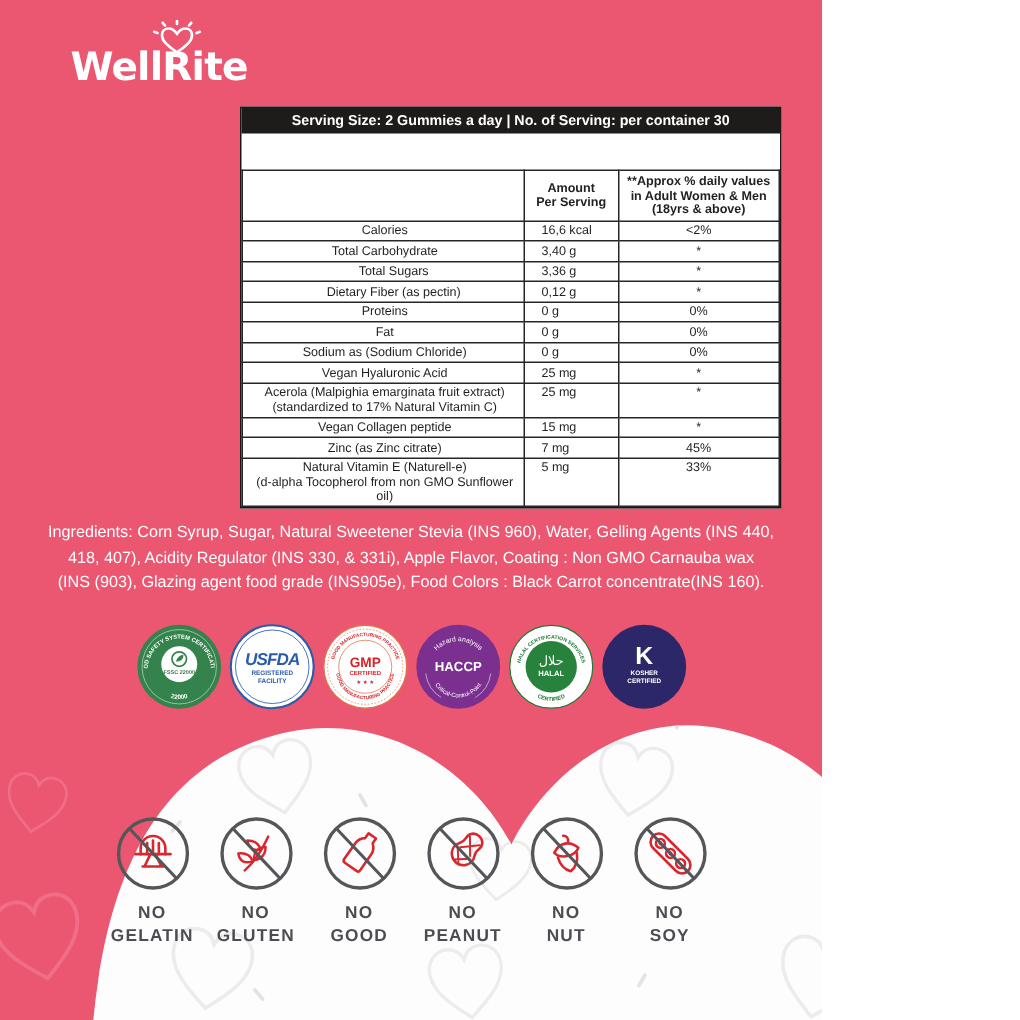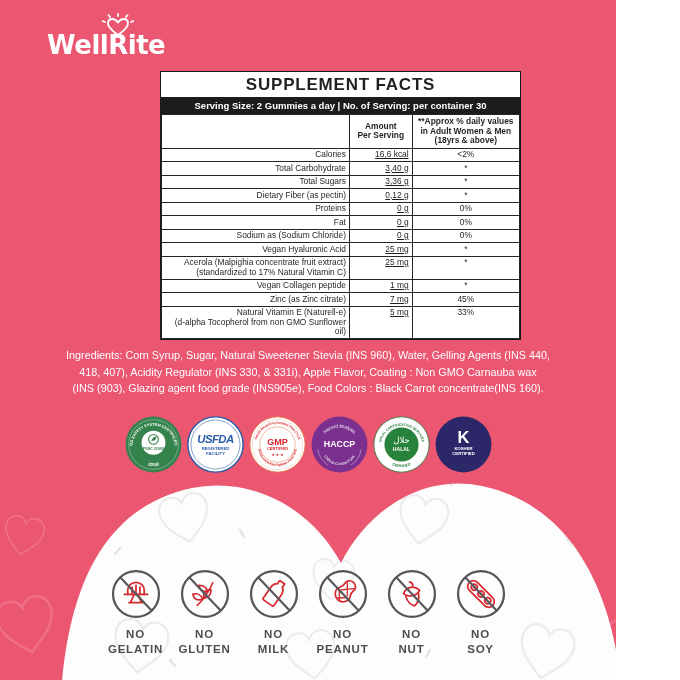--- a/index.html
+++ b/index.html
@@ -1,56 +1,56 @@
 <!DOCTYPE html>
 <html><head>
 <meta charset="utf-8">
 <style>
   html,body{margin:0;padding:0;}
-  .canvas{position:relative;width:616px;height:680px;background:#eb5670;overflow:hidden;
+  .canvas{position:relative;width:548px;height:680px;background:#eb5670;overflow:hidden;
           font-family:"Liberation Sans",sans-serif;}
 
   
   .logo{position:absolute;left:47px;top:13px;width:160px;height:52px;}
   .logo-spark{position:absolute;left:50px;top:0;}
   .logo-text{position:absolute;left:0;top:17px;font-family:"DejaVu Sans",sans-serif;
              font-weight:bold;font-size:26px;color:#ffffff;letter-spacing:-0.5px;}
 
   
   .sf-box{position:absolute;left:160px;top:71px;width:361px;background:#ffffff;
           border:1.5px solid #191919;box-sizing:border-box;color:#231f20;}
   .sf-title{text-align:center;font-weight:bold;font-size:17px;letter-spacing:0.8px;padding:3px 0 2px;}
   .sf-serving{background:#1d1c1a;color:#ffffff;font-weight:bold;font-size:9.5px;
               text-align:center;padding:3px 0;}
-  .sf-table{width:100%;border-collapse:collapse;table-layout:fixed;}
+  .sf-table{width:100%;border-collapse:collapse;table-layout:fixed;margin-top:24px;}
   .sf-table th,.sf-table td{border:1px solid #262626;font-size:8.4px;line-height:9.5px;
               padding:1.5px 3px;vertical-align:top;}
   .sf-table col.c1{width:52.5%;} .sf-table col.c2{width:17.5%;} .sf-table col.c3{width:30%;}
   .sf-table th{font-weight:bold;text-align:center;vertical-align:middle;padding:2px 4px;}
   th.c-amt{white-space:pre-line;}
-  td.c-name{text-align:right;padding-left:5px;}
+  td.c-name{text-align:center;padding-left:5px;}
   td.c-name.indent{padding-left:17px;}
-  td.c-amt{text-align:right;padding-left:11px;text-decoration:underline;}
+  td.c-amt{text-align:left;padding-left:11px;}
   td.c-dv{text-align:center;}
 
   
   .ingredients{position:absolute;top:347px;left:50%;transform:translateX(-50%);width:575px;
                text-align:center;color:#ffffff;font-weight:normal;font-size:10.8px;
                line-height:1.55;white-space:pre-line;}
 
   
   .badges{position:absolute;top:416px;left:0;width:100%;display:flex;
           justify-content:center;align-items:center;gap:5px;}
   .badge{width:57px;height:57px;display:block;}
 
   
   .lobes{position:absolute;left:0;top:470px;width:680px;height:210px;display:block;}
 
   
-  .allergens{position:absolute;top:568px;left:0;width:100%;display:flex;
+  .allergens{position:absolute;top:543px;left:0;width:100%;display:flex;
              justify-content:center;gap:6px;}
   .al-item{width:63px;display:flex;flex-direction:column;align-items:center;}
   .al-circle{width:52px;height:52px;display:block;}
   .al-label{margin-top:7px;text-align:center;font-weight:bold;font-size:11.5px;
             letter-spacing:0.8px;color:#4b4d52;line-height:1.3;display:flex;
             flex-direction:column;}
 </style>
 </head>
 <body>
 
@@ -64,21 +64,20 @@
         <path d="M13,4 L11.5,2.2"></path>
         <path d="M29,4 L30.5,2.2"></path>
         <path d="M8,9 L5.8,8.2"></path>
         <path d="M34,9 L36.2,8.2"></path>
       </g>
     </svg>
     <div class="logo-text">WellRite</div>
   </div>
 
   <div class="sf-box">
-    <div class="sf-title">SUPPLEMENT FACTS</div>
     <div class="sf-serving">Serving Size: 2 Gummies a day | No. of Serving: per container 30</div>
     <table class="sf-table">
       <colgroup>
           <col class="c1">
           <col class="c2">
           <col class="c3">
         </colgroup>
       <thead>
         <tr>
           <th class="c-name"></th>
@@ -156,33 +155,33 @@
             <td class="c-name">
               <div>Vegan Hyaluronic Acid</div>
 
             </td>
             <td class="c-amt">25 mg</td>
             <td class="c-dv">*</td>
           </tr>
 
           <tr>
             <td class="c-name">
-              <div>Acerola (Malpighia concentrate fruit extract)</div>
+              <div>Acerola (Malpighia emarginata fruit extract)</div>
               <div>(standardized to 17% Natural Vitamin C)</div>
             </td>
             <td class="c-amt">25 mg</td>
             <td class="c-dv">*</td>
           </tr>
 
           <tr>
             <td class="c-name">
               <div>Vegan Collagen peptide</div>
 
             </td>
-            <td class="c-amt">1 mg</td>
+            <td class="c-amt">15 mg</td>
             <td class="c-dv">*</td>
           </tr>
 
 
           <tr>
             <td class="c-name">
               <div>Zinc (as Zinc citrate)</div>
 
             </td>
             <td class="c-amt">7 mg</td>
@@ -360,21 +359,21 @@
     <div class="al-item">
       <svg class="al-circle" viewBox="0 0 60 60">
         <circle cx="30" cy="30" r="26.5" fill="none" stroke="#55565a" stroke-width="2.6"></circle>
         <g stroke="#d7282f" stroke-width="2" fill="none" stroke-linecap="round" stroke-linejoin="round" transform="rotate(35 30 30)">
           <path d="M26.5,13.5 h7 v4.5 c2.8,2 4,4.5 4,8 v14.5 a2,2 0 0 1 -2,2 h-11 a2,2 0 0 1 -2,-2 V26 c0,-3.5 1.2,-6 4,-8 z"></path>
         </g>
         <line x1="12" y1="11" x2="48" y2="49" stroke="#55565a" stroke-width="2.4"></line>
       </svg>
       <div class="al-label">
         <span>NO</span>
-        <span>MILK</span>
+        <span>GOOD</span>
       </div>
     </div>
 
     <div class="al-item">
       <svg class="al-circle" viewBox="0 0 60 60">
         <circle cx="30" cy="30" r="26.5" fill="none" stroke="#55565a" stroke-width="2.6"></circle>
         <g stroke="#d7282f" fill="none" stroke-linecap="round" stroke-linejoin="round" transform="rotate(42 30 30)">
           <path stroke-width="2" d="M30,12 c4.5,0 7.5,3.5 6.5,8 c-0.5,2.5 0,4 1.2,6 c1.8,3 1.6,7 -0.8,9.8 c-1.8,2 -4.3,3.2 -6.9,3.2 c-2.6,0 -5.1,-1.2 -6.9,-3.2 c-2.4,-2.8 -2.6,-6.8 -0.8,-9.8 c1.2,-2 1.7,-3.5 1.2,-6 c-1,-4.5 2,-8 6.5,-8 z"></path>
           <path stroke-width="1.5" d="M25,17 l10,11 M35,17 l-10,11 M24,30 l8,8 M36,30 l-8,8"></path>
         </g>

